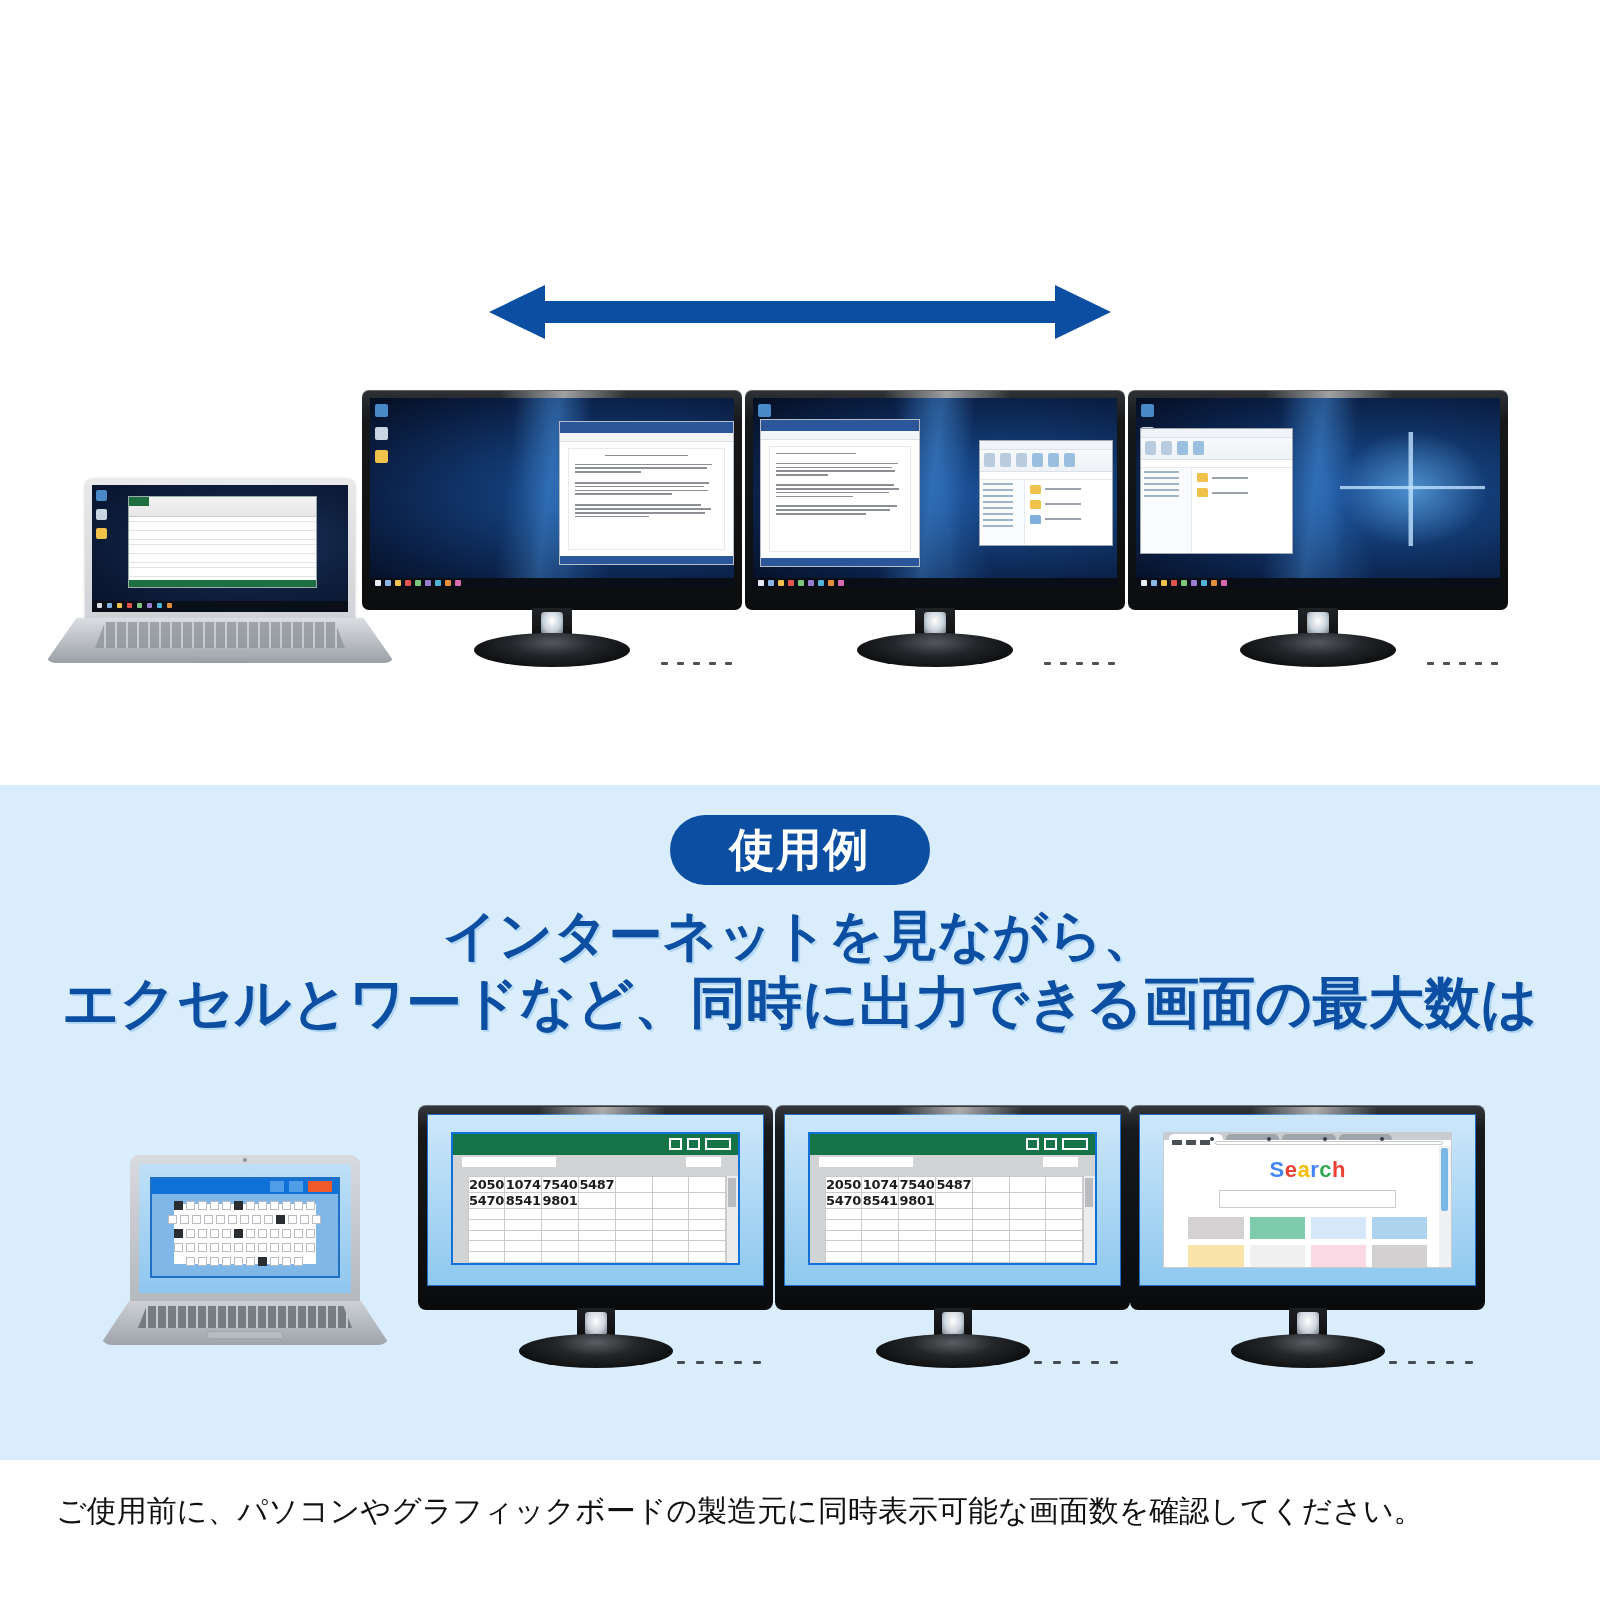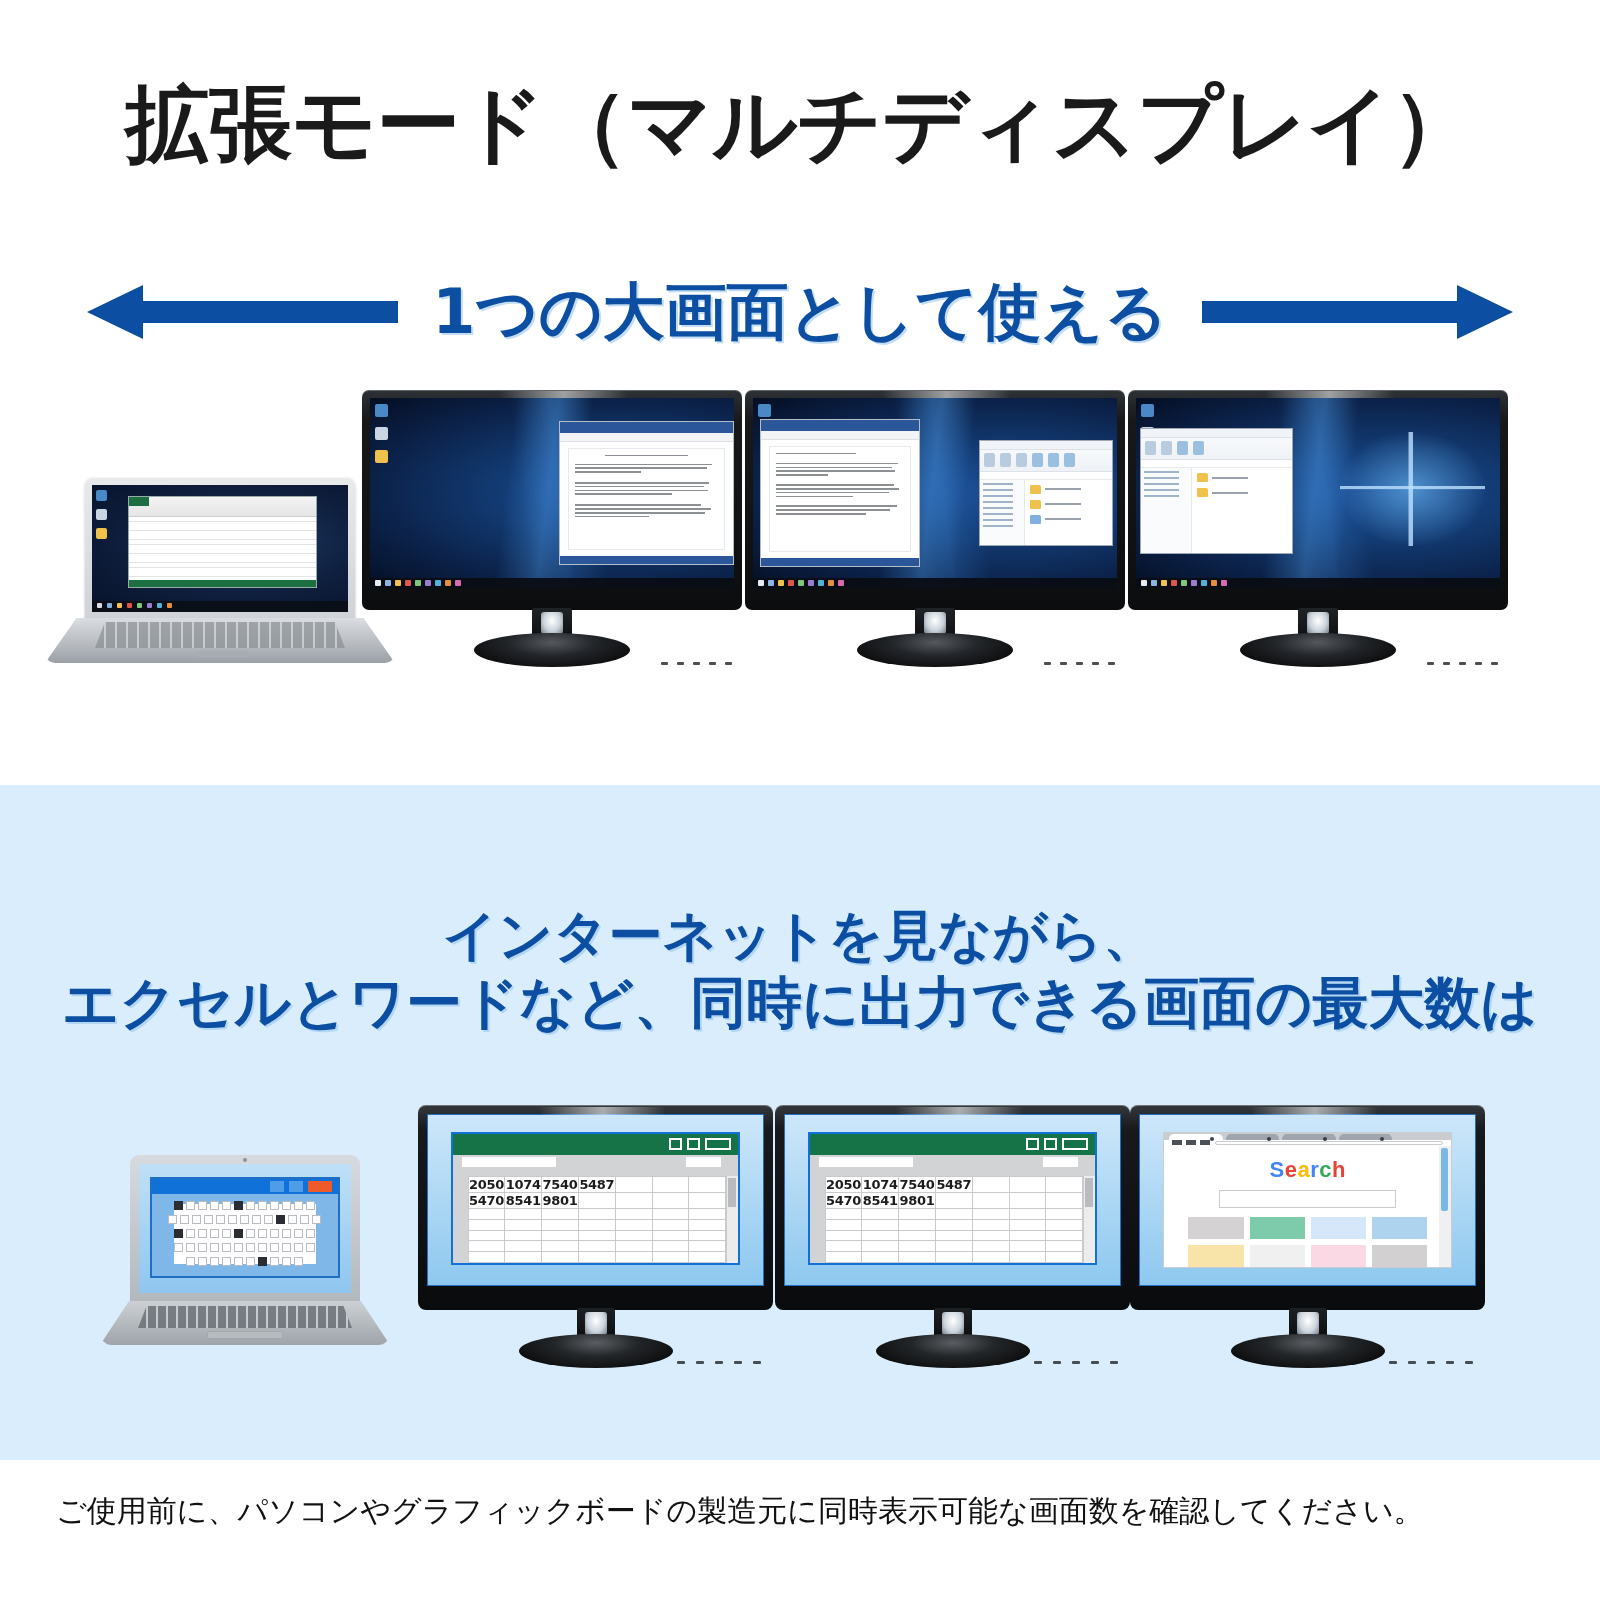--- a/index.html
+++ b/index.html
@@ -339,25 +339,23 @@
     font-size:30px; color:#111; line-height:1.5; white-space:nowrap;
     font-family:"DejaVu Sans", sans-serif; font-weight:500;
   }
   .footer p.indent { padding-left:34px; }
 </style>
 </head>
 <body>
 
 <div class="top-section">
 
-  <div class="page-title">拡張モード（マルチディスプレイ）</div>
 
   <div class="arrow-banner">
     <span class="arrow-left"></span>
-    <span class="arrow-text">1つの大画面として使える</span>
     <span class="arrow-right"></span>
   </div>
 
   <div class="device-row-top">
 
     <div class="laptop-real">
       <div class="lr-lid">
         <div class="lr-screen">
           <div class="lr-icons">
             <i style="background:#4a89c8"></i>
@@ -606,20 +604,21 @@
           <i></i>
       </div>
       <div class="mr-stand-neck"></div>
       <div class="mr-stand-base"></div>
     </div>
 
   </div>
 </div>
 
 <div class="bottom-section">
+  <div class="usage-badge">使用例</div>
   <div class="usage-lines">
     <div class="usage-line1">インターネットを見ながら、</div>
     <div class="usage-line2">エクセルとワードなど、同時に出力できる画面の最大数は</div>
   </div>
 </div>
 
 <div class="device-row-bot">
 
   <div class="laptop-flat">
     <div class="lf-lid">

